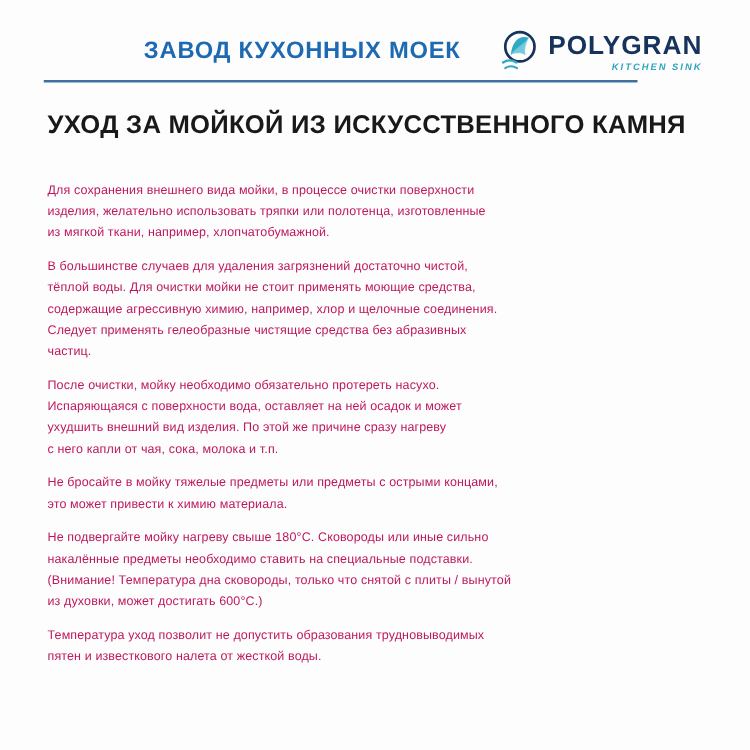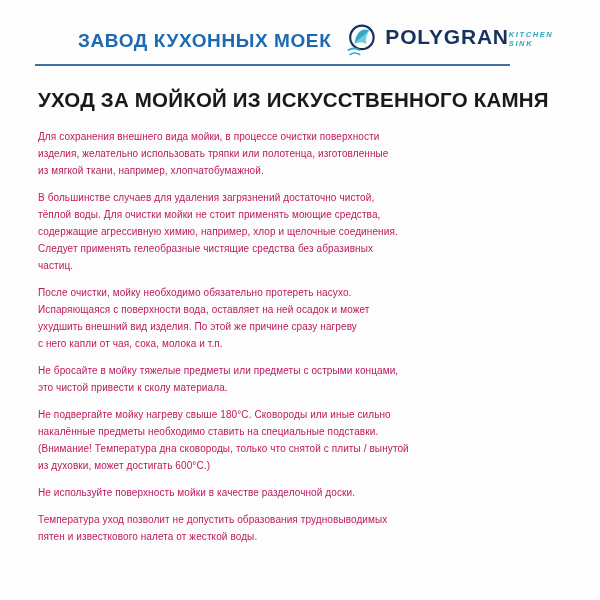--- a/index.html
+++ b/index.html
@@ -15,39 +15,40 @@
     box-sizing: border-box;
     position: relative;
   }
   
   .header {
     display: flex;
     align-items: center;
     padding: 20px 38px 0 38px;
     height: 42px;
     box-sizing: content-box;
+    margin-left: 21px;
   }
   .factory-title {
     flex: 1;
     text-align: center;
     font-size: 19px;
     font-weight: bold;
     letter-spacing: 0.6px;
     color: #1d6ab2;
     white-space: nowrap;
     padding-left: 40px;
   }
   .logo {
     display: flex;
     align-items: flex-start;
     gap: 6px;
     margin-left: 12px;
   }
   .logo-icon { width: 36px; height: 38px; display: block; }
-  .logo-text { display: flex; align-items: flex-end; }
+  .logo-text { display: flex; flex-direction: column; align-items: flex-end; }
   .brand-name {
     font-size: 21px;
     font-weight: bold;
     letter-spacing: 0.8px;
     color: #17335c;
     line-height: 22px;
     margin-top: 4px;
   }
   .brand-tagline {
     font-size: 7.5px;
@@ -66,21 +67,21 @@
   }
   
   .article {
     padding: 22px 28px 0 38px;
   }
   .article-title {
     font-size: 20.5px;
     font-weight: bold;
     letter-spacing: 0.2px;
     color: #191919;
-    margin: 0 0 16px 0;
+    margin: 0 0 32px 0;
     white-space: nowrap;
   }
   .article p {
     font-size: 10px;
     line-height: 17px;
     color: #be185d;
     margin: 0 0 10px 0;
     white-space: pre-line;
     letter-spacing: 0.1px;
   }
@@ -125,26 +126,25 @@
 содержащие агрессивную химию, например, хлор и щелочные соединения.
 Следует применять гелеобразные чистящие средства без абразивных
 частиц.</p>
 
     <p>После очистки, мойку необходимо обязательно протереть насухо.
 Испаряющаяся с поверхности вода, оставляет на ней осадок и может
 ухудшить внешний вид изделия. По этой же причине сразу нагреву
 с него капли от чая, сока, молока и т.п.</p>
 
     <p>Не бросайте в мойку тяжелые предметы или предметы с острыми концами,
-это чистой привести к сколу материала.</p>
+это может привести к химию материала.</p>
 
     <p>Не подвергайте мойку нагреву свыше 180°С. Сковороды или иные сильно
 накалённые предметы необходимо ставить на специальные подставки.
 (Внимание! Температура дна сковороды, только что снятой с плиты / вынутой
 из духовки, может достигать 600°С.)</p>
 
-    <p>Не используйте поверхность мойки в качестве разделочной доски.</p>
 
     <p>Температура уход позволит не допустить образования трудновыводимых
 пятен и известкового налета от жесткой воды.</p>
   </div>
 
 </div>
 
 </body></html>

